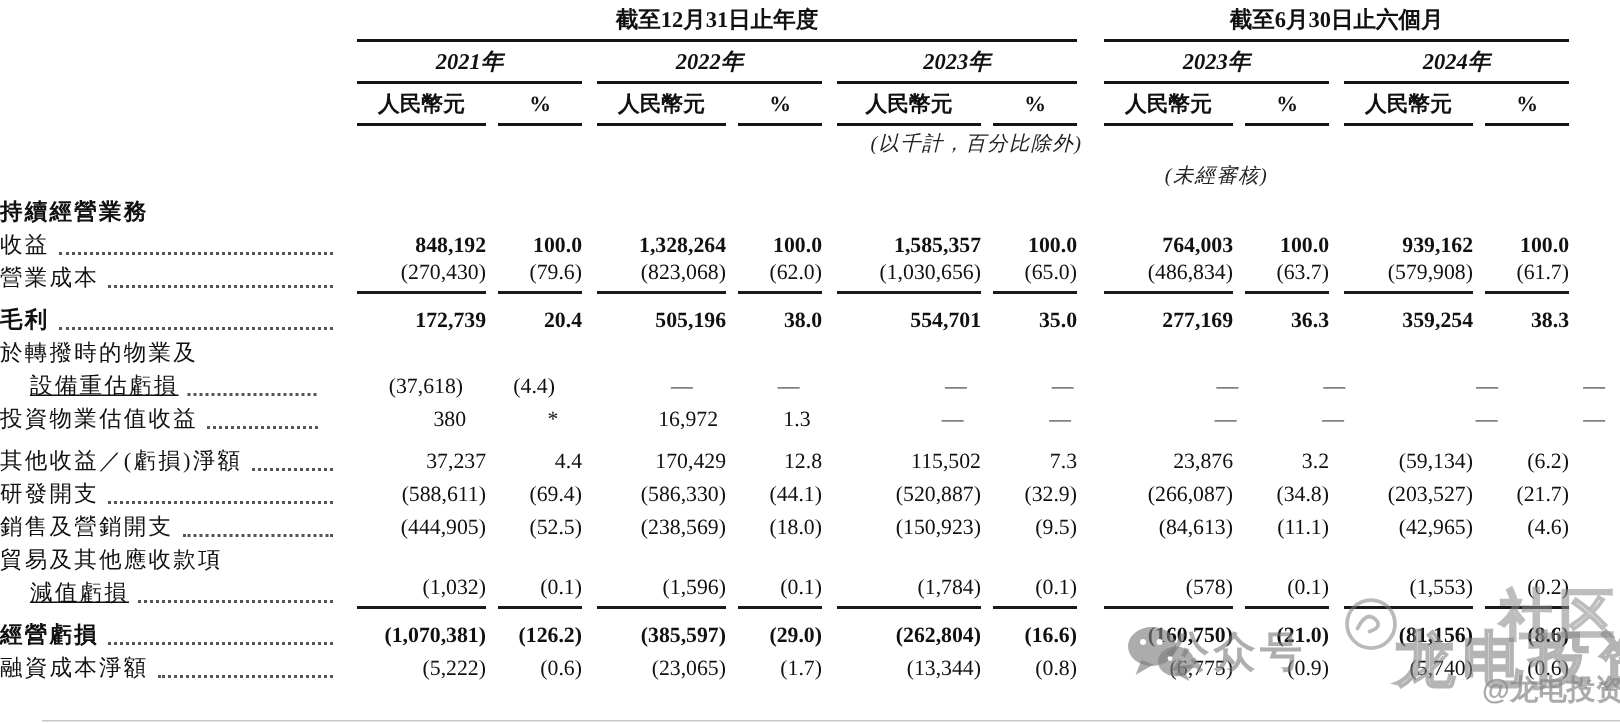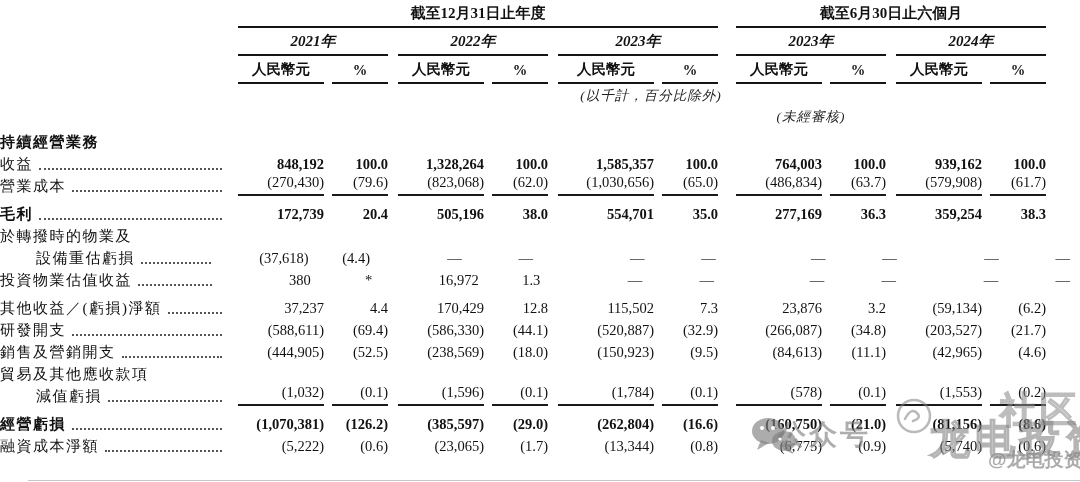--- a/index.html
+++ b/index.html
@@ -38,21 +38,21 @@
   .hc{border-bottom:2px solid #151515;text-align:center;font-weight:bold;padding-bottom:3px;font-size:14.5px;}
   .notes{position:relative;height:44px;}
   .note{position:absolute;font-size:13.5px;font-style:italic;letter-spacing:1px;color:#222;}
   .note1{left:556px;width:190px;top:3px;text-align:center;}
   .note2{left:736px;width:150px;top:24px;text-align:center;}
   
   .tbody{padding-top:2px;}
   .row{display:flex;height:22px;align-items:flex-end;}
   .row.gap{margin-top:6px;}
   .lab{letter-spacing:1.5px;white-space:nowrap;line-height:20px;}
-  .ind .lab{padding-left:36px;}
+  .ind .lab{padding-left:20px;text-decoration:underline;}
   .lead{flex:1;border-bottom:2px dotted #555;margin:0 8px 4px 6px;min-width:8px;}
   .cur,.pct{text-align:right;font-size:14.5px;line-height:20px;white-space:nowrap;}
   .rule{border-bottom:2px solid #1a1a1a;padding-bottom:2px;}
   .dash{padding-right:10px;color:#333;}
   .star{padding-right:14px;}
   
   .wm{position:absolute;inset:0;pointer-events:none;}
   .wm span{position:absolute;white-space:nowrap;font-family:"Liberation Sans","DejaVu Sans",sans-serif;}
   .wm-gzh{left:778px;top:416px;font-size:28px;font-weight:bold;color:rgba(125,125,125,0.62);letter-spacing:3px;}
   .wm-brand{left:930px;top:412px;font-size:40px;font-weight:bold;letter-spacing:5px;color:rgba(255,255,255,0.05);-webkit-text-stroke:1.4px rgba(130,130,130,0.6);}

